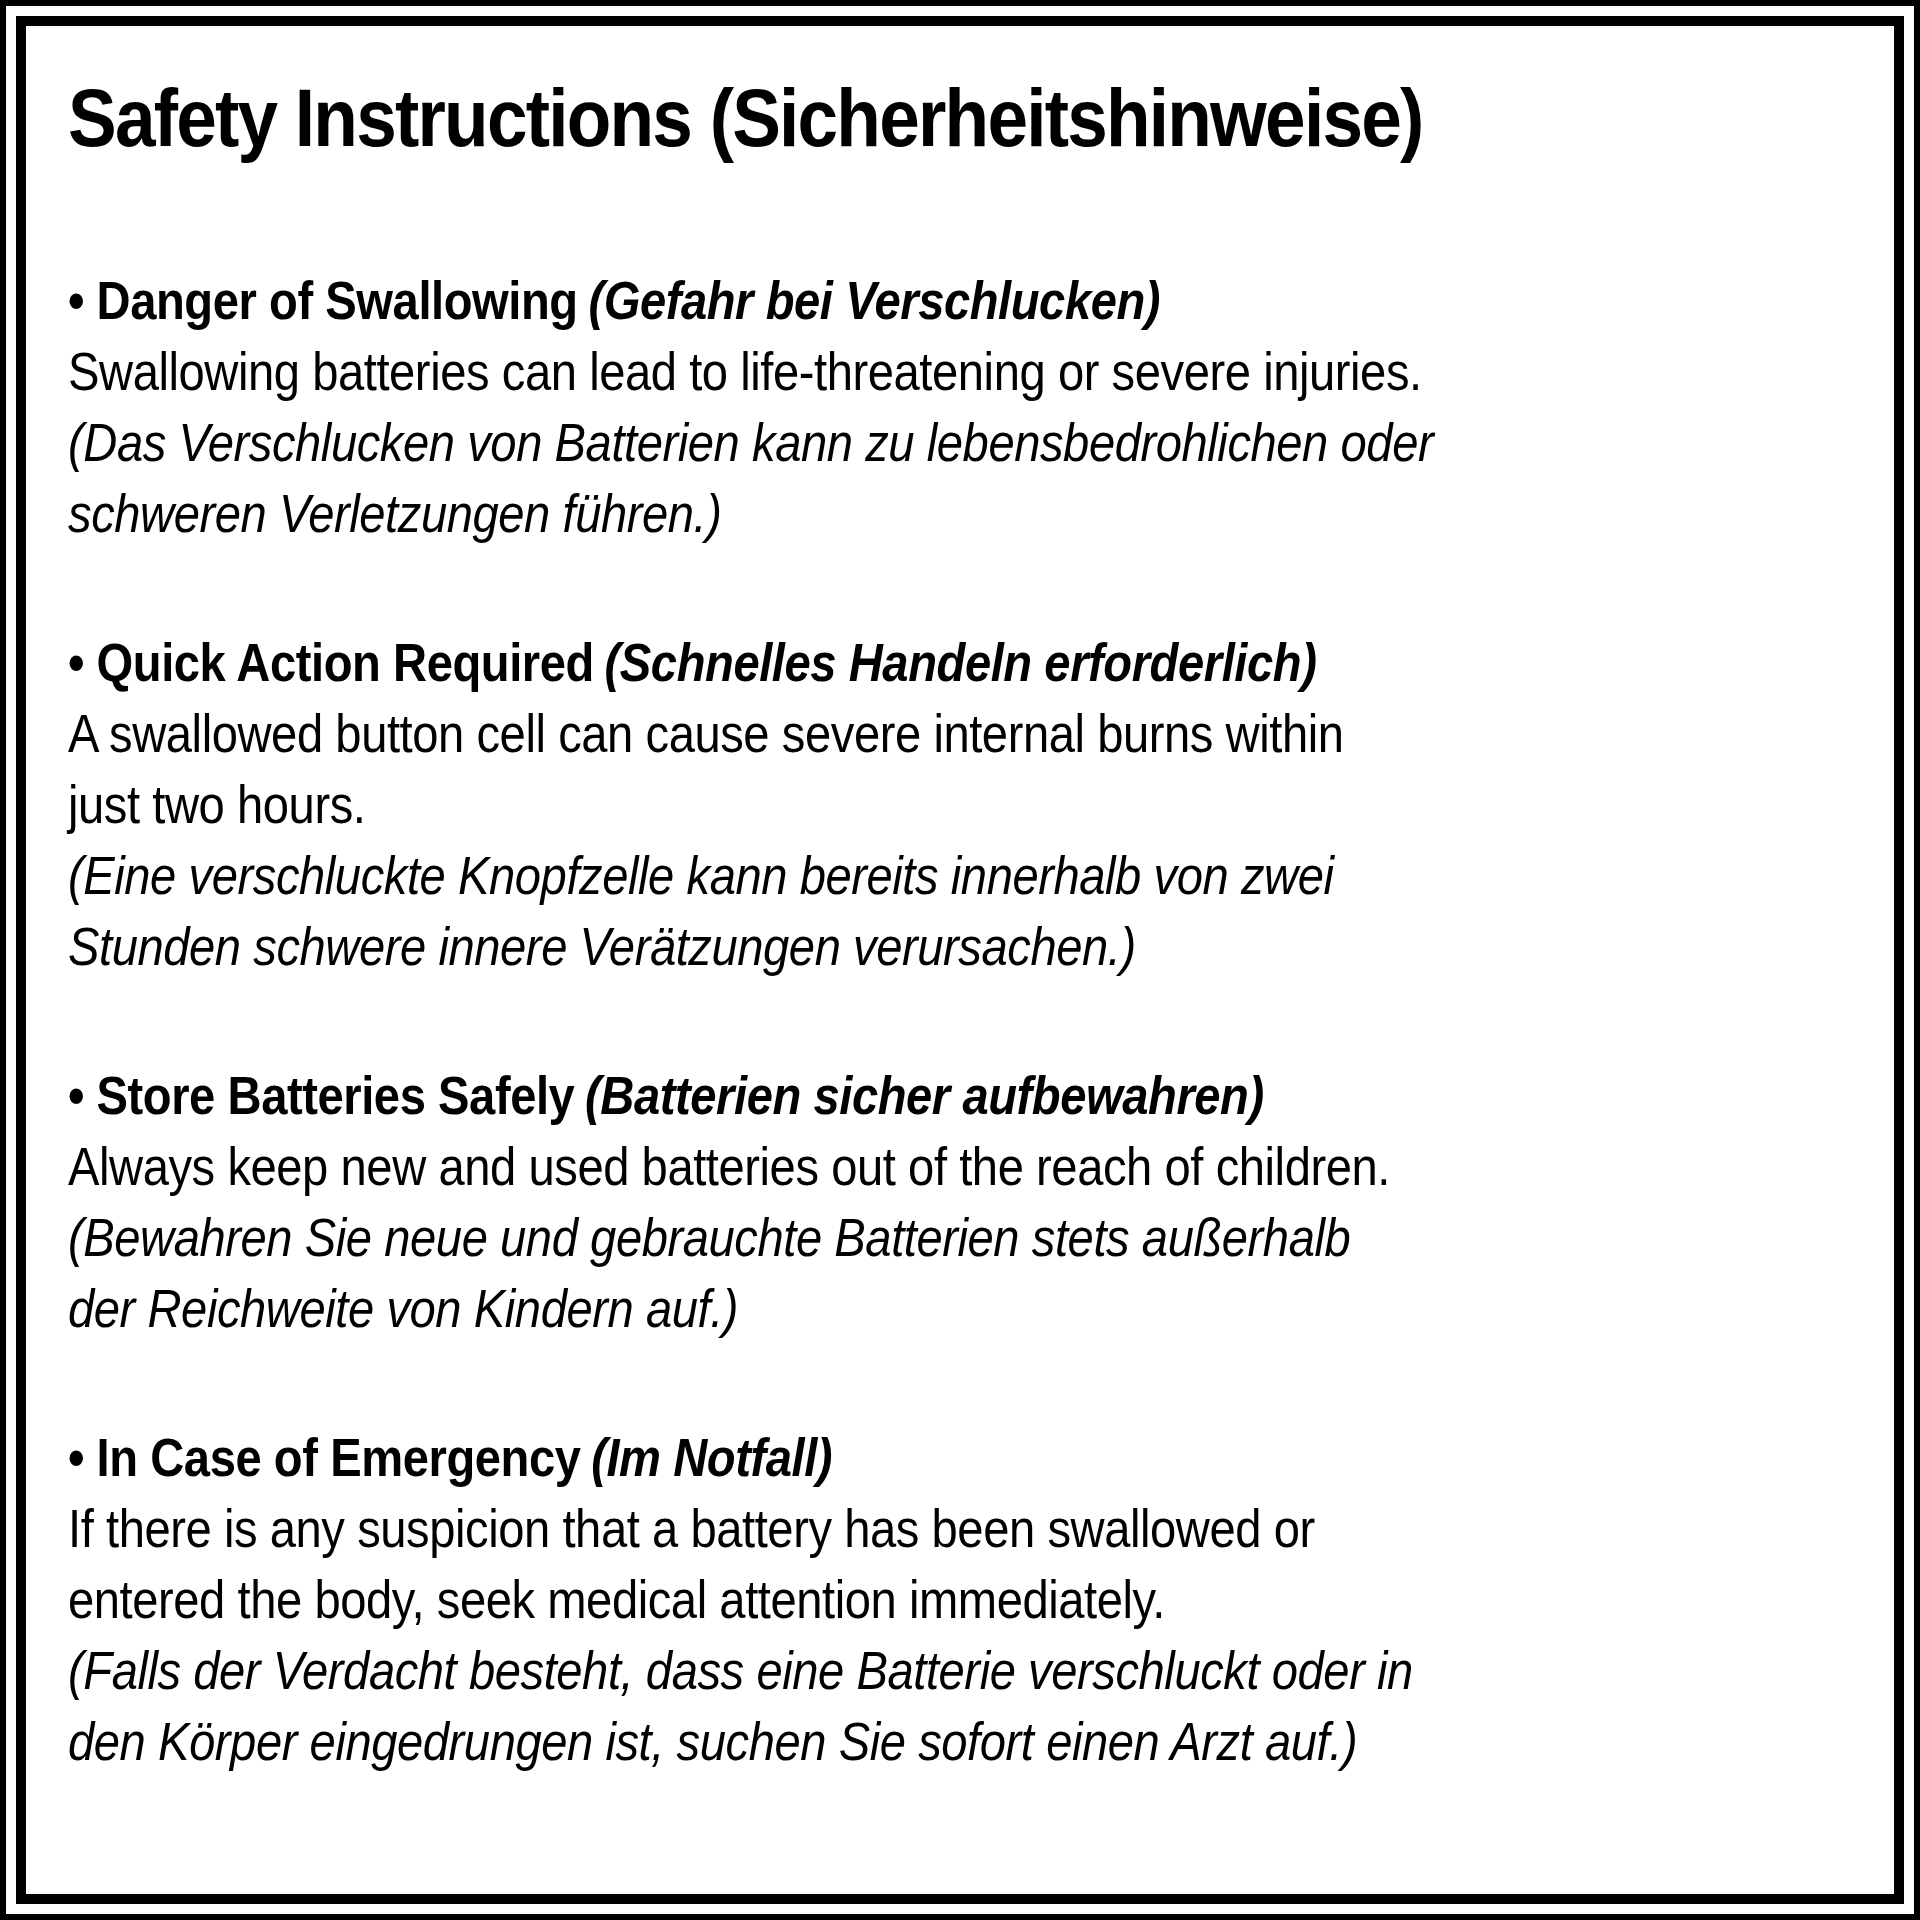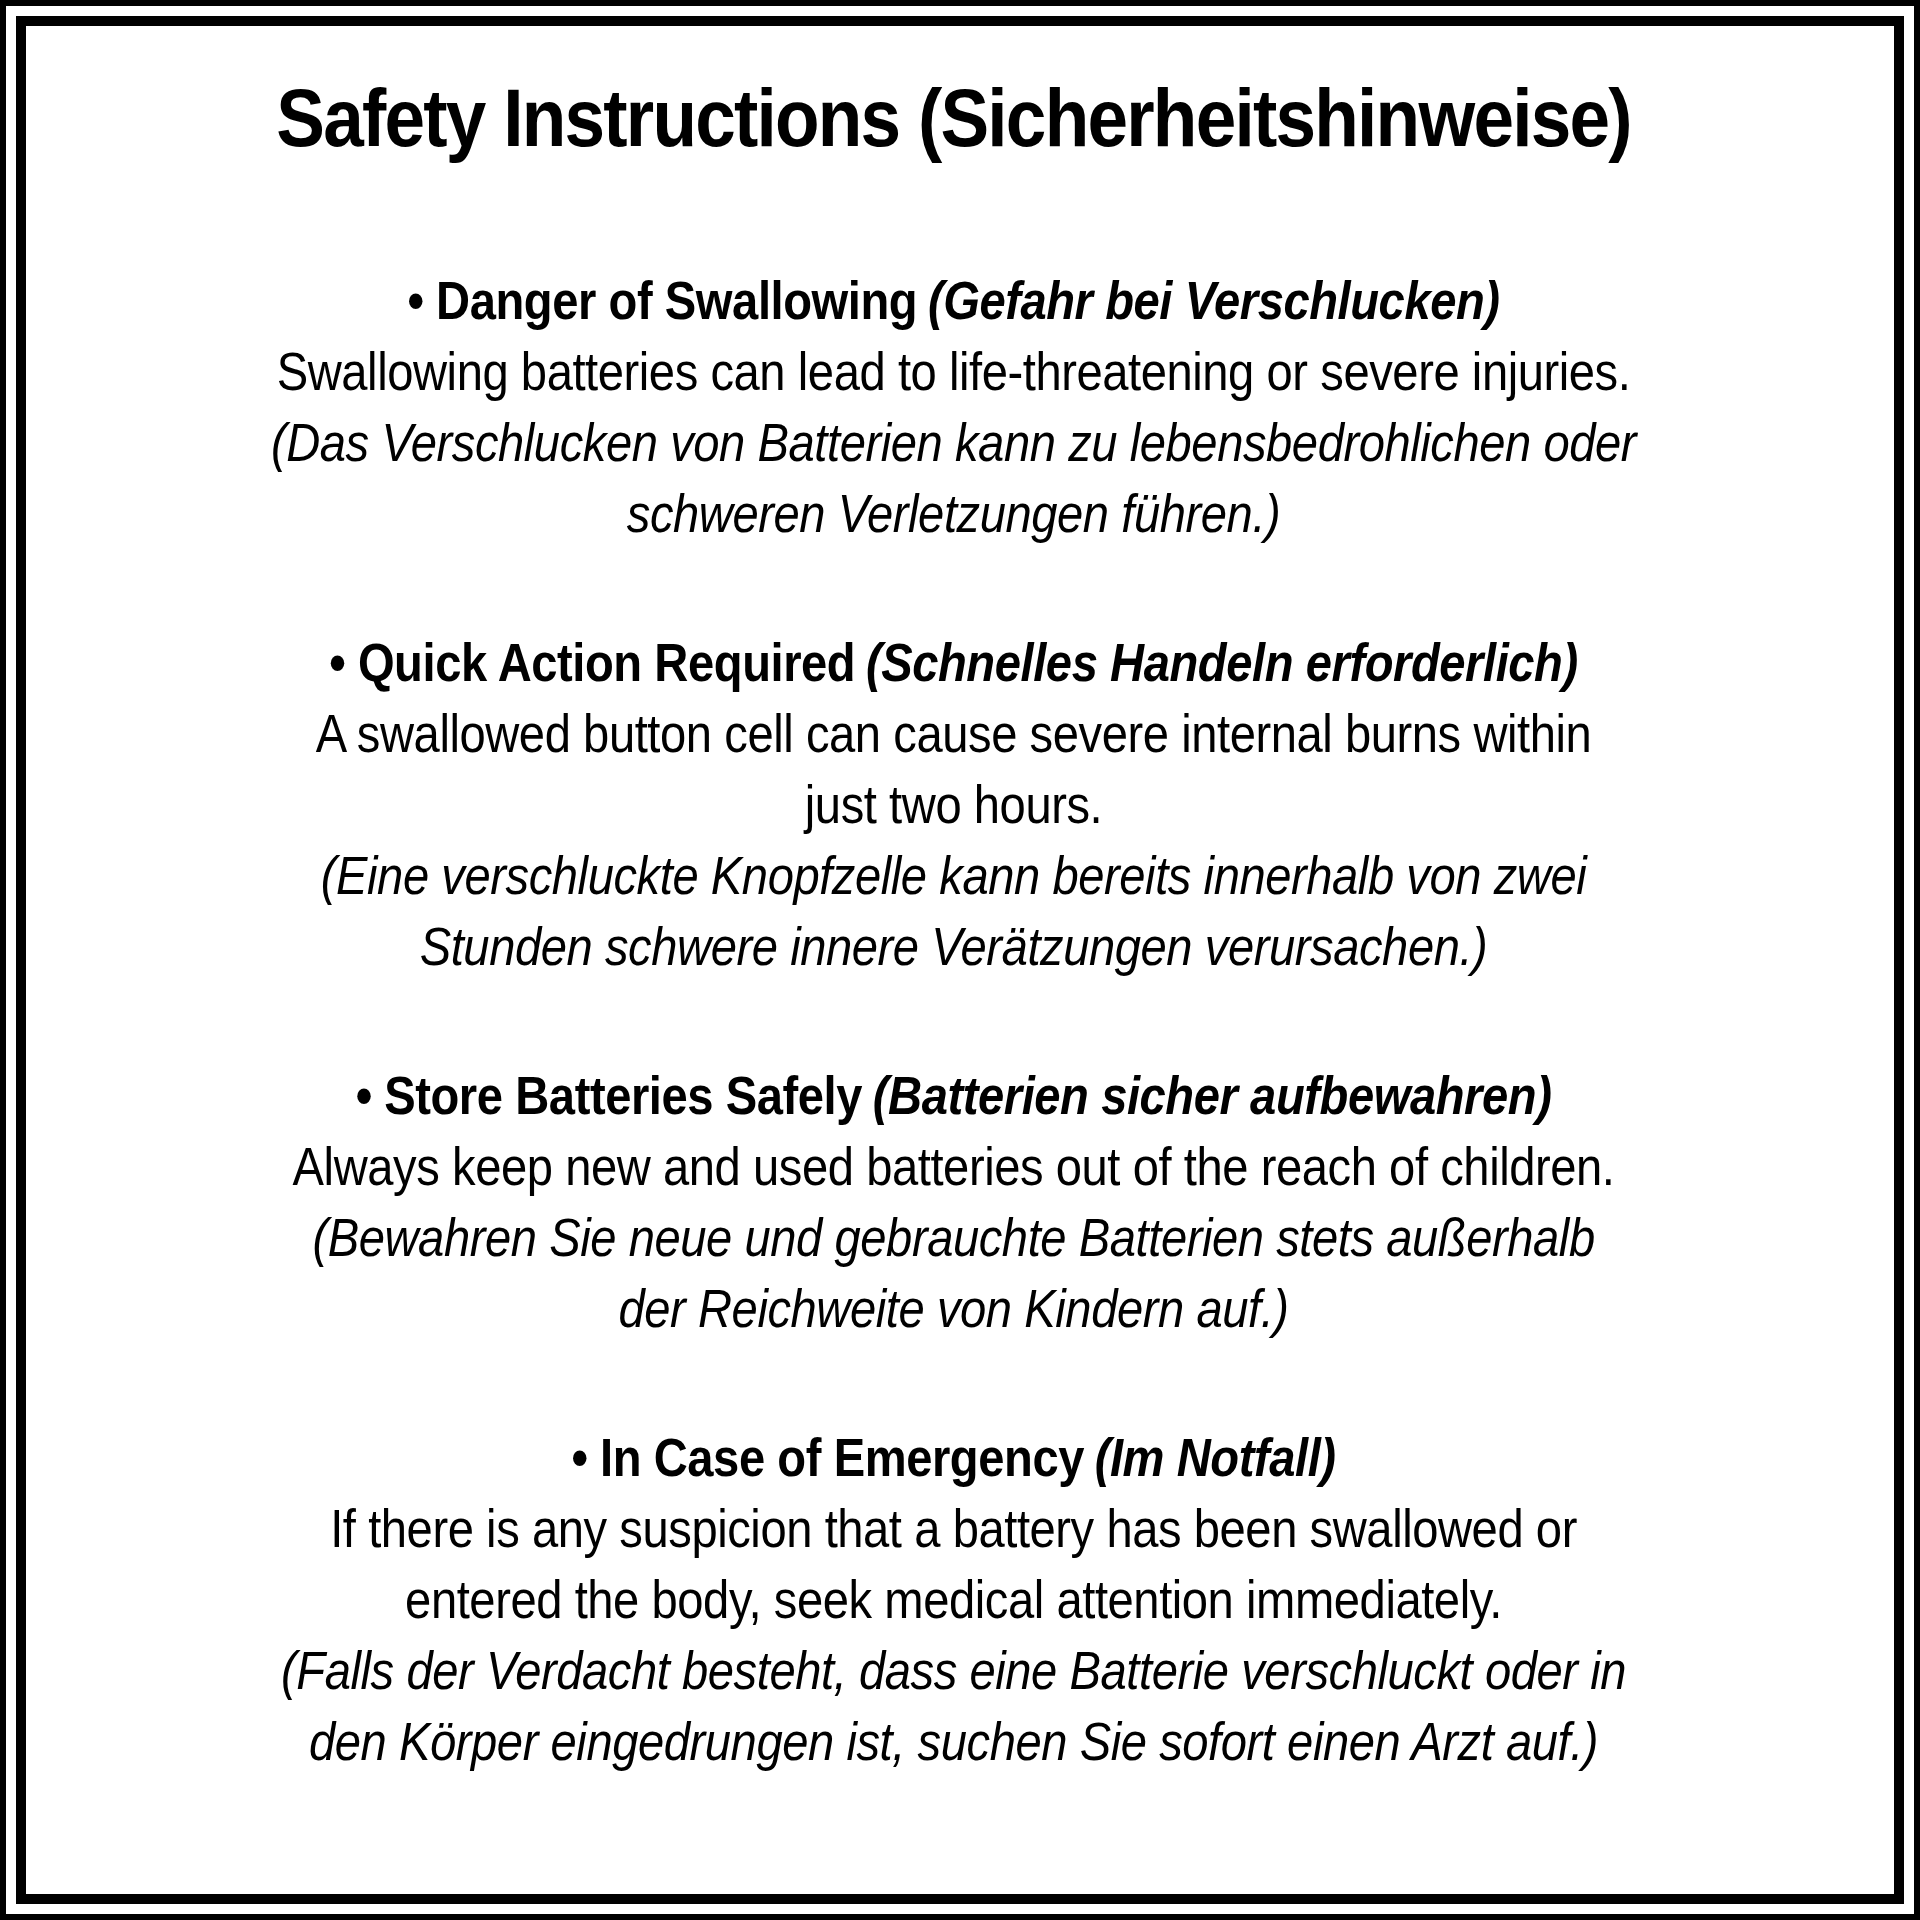--- a/index.html
+++ b/index.html
@@ -10,21 +10,20 @@
     height: 1920px;
     font-family: "Liberation Sans", "DejaVu Sans", sans-serif;
     color: #000000;
   }
   .frame-outer {
     position: absolute;
     inset: 0;
     box-sizing: border-box;
     border: 6px solid #000000;
     padding: 10px;
-    text-align: center;
   }
   .frame-inner {
     box-sizing: border-box;
     width: 100%;
     height: 100%;
     border: 10px solid #000000;
     padding: 24px 40px 0 42px;
     overflow: hidden;
   }
   

